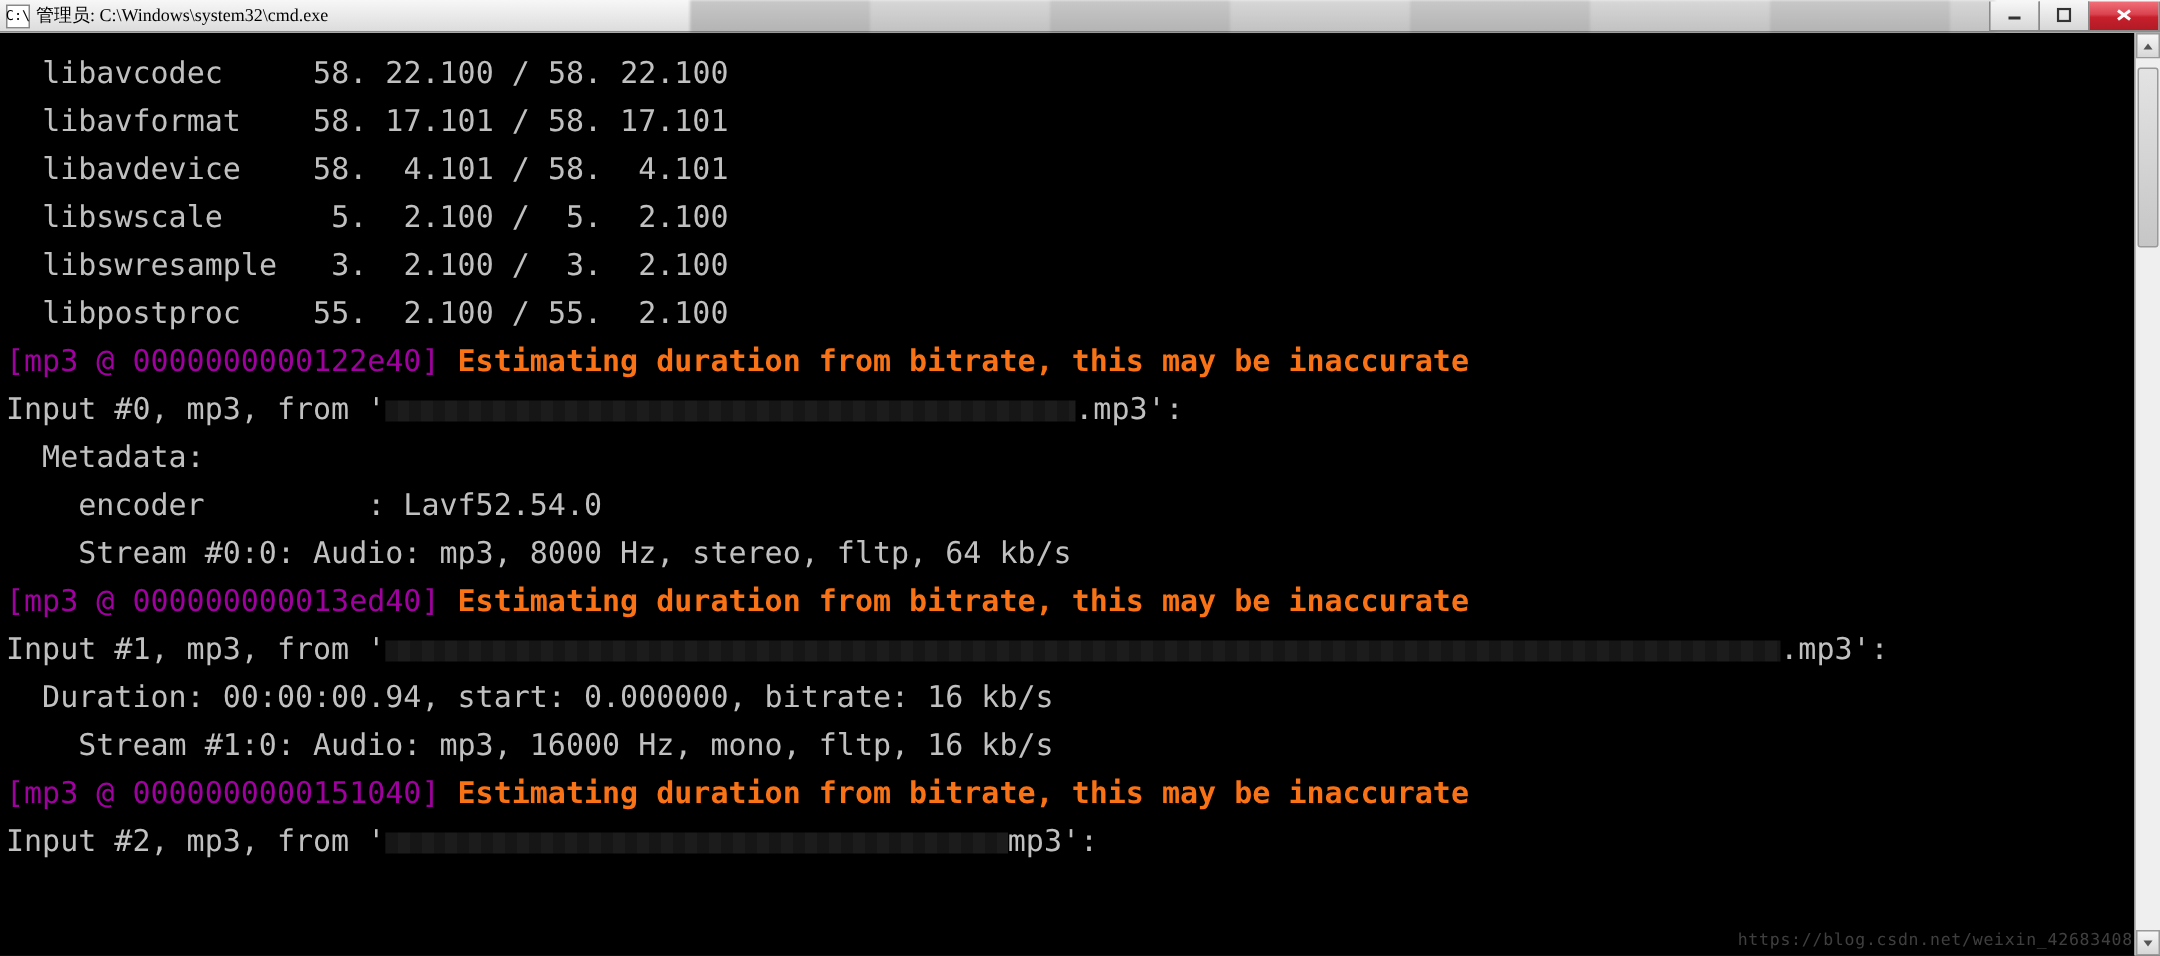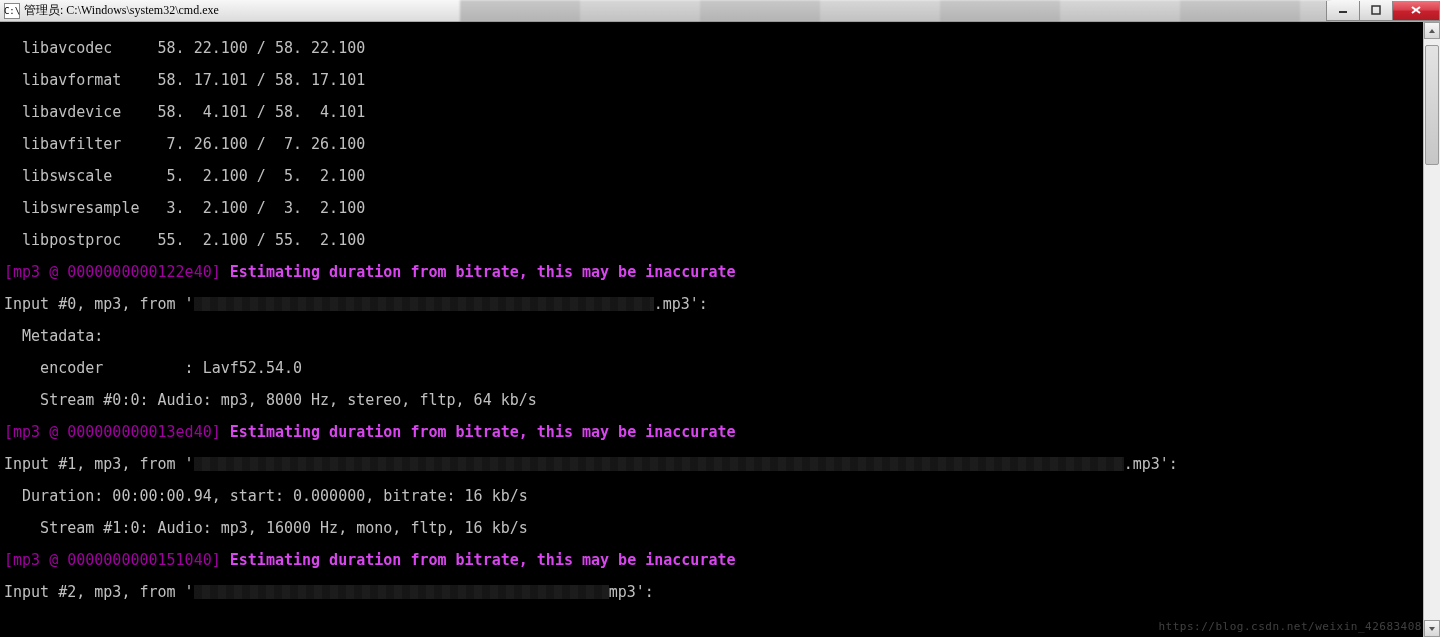--- a/index.html
+++ b/index.html
@@ -80,29 +80,29 @@
     top: 22px;
     width: 1440px;
     height: 615px;
     background: #000;
     display: flex;
   }
   .terminal {
     flex: 1 1 auto;
     overflow: hidden;
     font-family: Consolas, "Lucida Console", monospace;
-    font-size: 15px;
+    font-size: 20px;
     line-height: 16px;
     color: #c0c0c0;
     white-space: pre;
     padding: 2px 0 0 4px;
     position: relative;
   }
   .line { height: 16px; }
-  .yellow { color: #d946ef; font-weight: bold; }
+  .yellow { color: #f97316; font-weight: bold; }
   .magenta { color: #a000a0; }
   .redact {
     display: inline-block;
     height: 14px;
     vertical-align: -2px;
     background: repeating-linear-gradient(90deg,#161616,#161616 8px,#1c1c1c 8px,#1c1c1c 16px);
   }
   .scrollbar {
     flex: 0 0 17px;
     width: 17px;
@@ -183,21 +183,20 @@
         </svg>
       </div>
     </div>
   </div>
 
   <div class="terminal-wrap">
     <div class="terminal">
 <div class="line">  <span>libavcodec</span>     <span>58. 22.100 / 58. 22.100</span></div>
 <div class="line">  <span>libavformat</span>    <span>58. 17.101 / 58. 17.101</span></div>
 <div class="line">  <span>libavdevice</span>    <span>58.  4.101 / 58.  4.101</span></div>
-<div class="line">  <span>libavfilter</span>    <span> 7. 26.100 /  7. 26.100</span></div>
 <div class="line">  <span>libswscale</span>     <span> 5.  2.100 /  5.  2.100</span></div>
 <div class="line">  <span>libswresample</span>  <span> 3.  2.100 /  3.  2.100</span></div>
 <div class="line">  <span>libpostproc</span>    <span>55.  2.100 / 55.  2.100</span></div>
 <div class="line"><span class="magenta">[mp3 @ 0000000000122e40] </span><span class="yellow">Estimating duration from bitrate, this may be inaccurate</span></div>
 <div class="line"><span>Input #0, mp3, from '</span><span class="redact" style="width:460px"></span><span>.mp3':</span></div>
 <div class="line">  Metadata:</div>
 <div class="line">    encoder         : Lavf52.54.0</div>
 <div class="line">    Stream #0:0: Audio: mp3, 8000 Hz, stereo, fltp, 64 kb/s</div>
 <div class="line"><span class="magenta">[mp3 @ 000000000013ed40] </span><span class="yellow">Estimating duration from bitrate, this may be inaccurate</span></div>
 <div class="line"><span>Input #1, mp3, from '</span><span class="redact" style="width:930px"></span><span>.mp3':</span></div>

